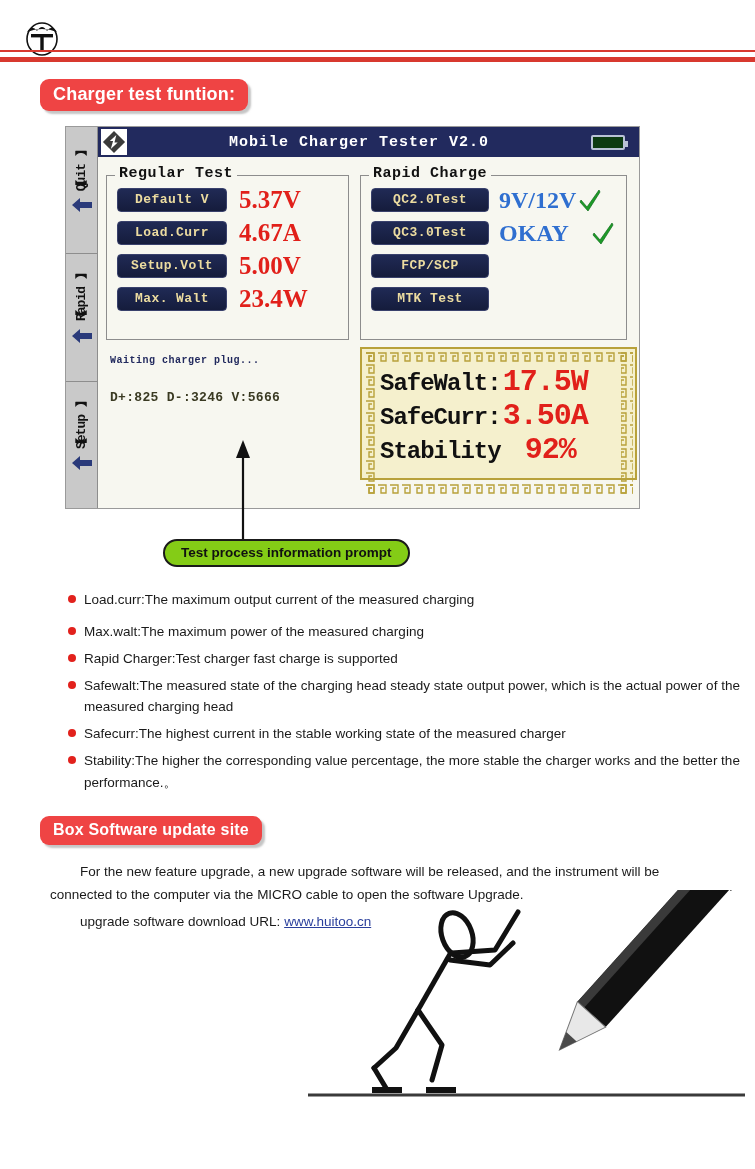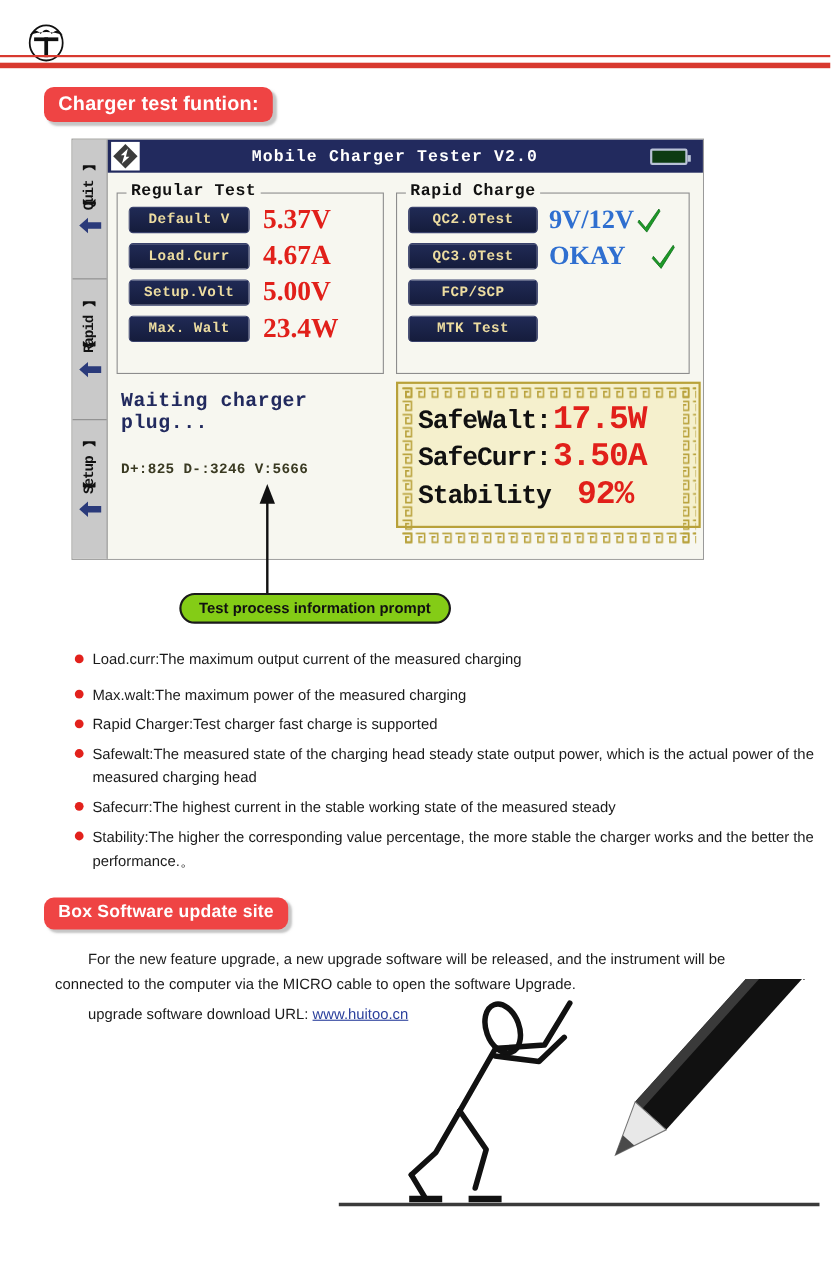--- a/index.html
+++ b/index.html
@@ -96,21 +96,21 @@
   }
   .rap-value{
     margin-left:10px;color:#2f6fd0;font-weight:bold;
     font-family:"Liberation Serif", serif;font-size:24px;line-height:24px;
   }
   .check{width:24px;height:24px;margin-left:2px;}
 
   
   #status-area{position:absolute;left:12px;top:198px;width:250px;}
   #status-line{
-    font-family:"Liberation Mono", monospace;font-weight:bold;font-size:18px;
+    font-family:"Liberation Mono", monospace;font-weight:bold;font-size:10px;
     color:#222a5e;letter-spacing:.5px;
   }
   #dplus-line{
     margin-top:24px;
     font-family:"Liberation Mono", monospace;font-weight:bold;font-size:13px;
     color:#3a3a22;letter-spacing:.3px;
   }
 
   
   #safe-panel{
@@ -327,21 +327,21 @@
     <path d="M11 0 L18 18 L4 18 Z" fill="#111"></path>
   </svg>
 </div>
 <div id="callout-pill">Test process information prompt</div>
 
 <div id="bullets">
   <div class="bullet">Load.curr:The maximum output current of the measured charging</div>
   <div class="bullet tight">Max.walt:The maximum power of the measured charging</div>
   <div class="bullet tight">Rapid Charger:Test charger fast charge is supported</div>
   <div class="bullet tight">Safewalt:The measured state of the charging head steady state output power, which is the actual power of the measured charging head</div>
-  <div class="bullet tight">Safecurr:The highest current in the stable working state of the measured steady</div>
+  <div class="bullet tight">Safecurr:The highest current in the stable working state of the measured charger</div>
   <div class="bullet tight">Stability:The higher the corresponding value percentage, the more stable the charger works and the better the performance.。</div>
 </div>
 
 <div class="red-badge" id="update-badge">Box Software update site</div>
 
 <div id="update-para">
   <span class="indent">For the new feature upgrade, a new upgrade software will be released, and the instrument will be connected to the computer via the MICRO cable to open the software Upgrade.</span>
   <span id="dl-line">
     <span>upgrade software download URL:</span>
     <span id="dl-url">www.huitoo.cn</span>

